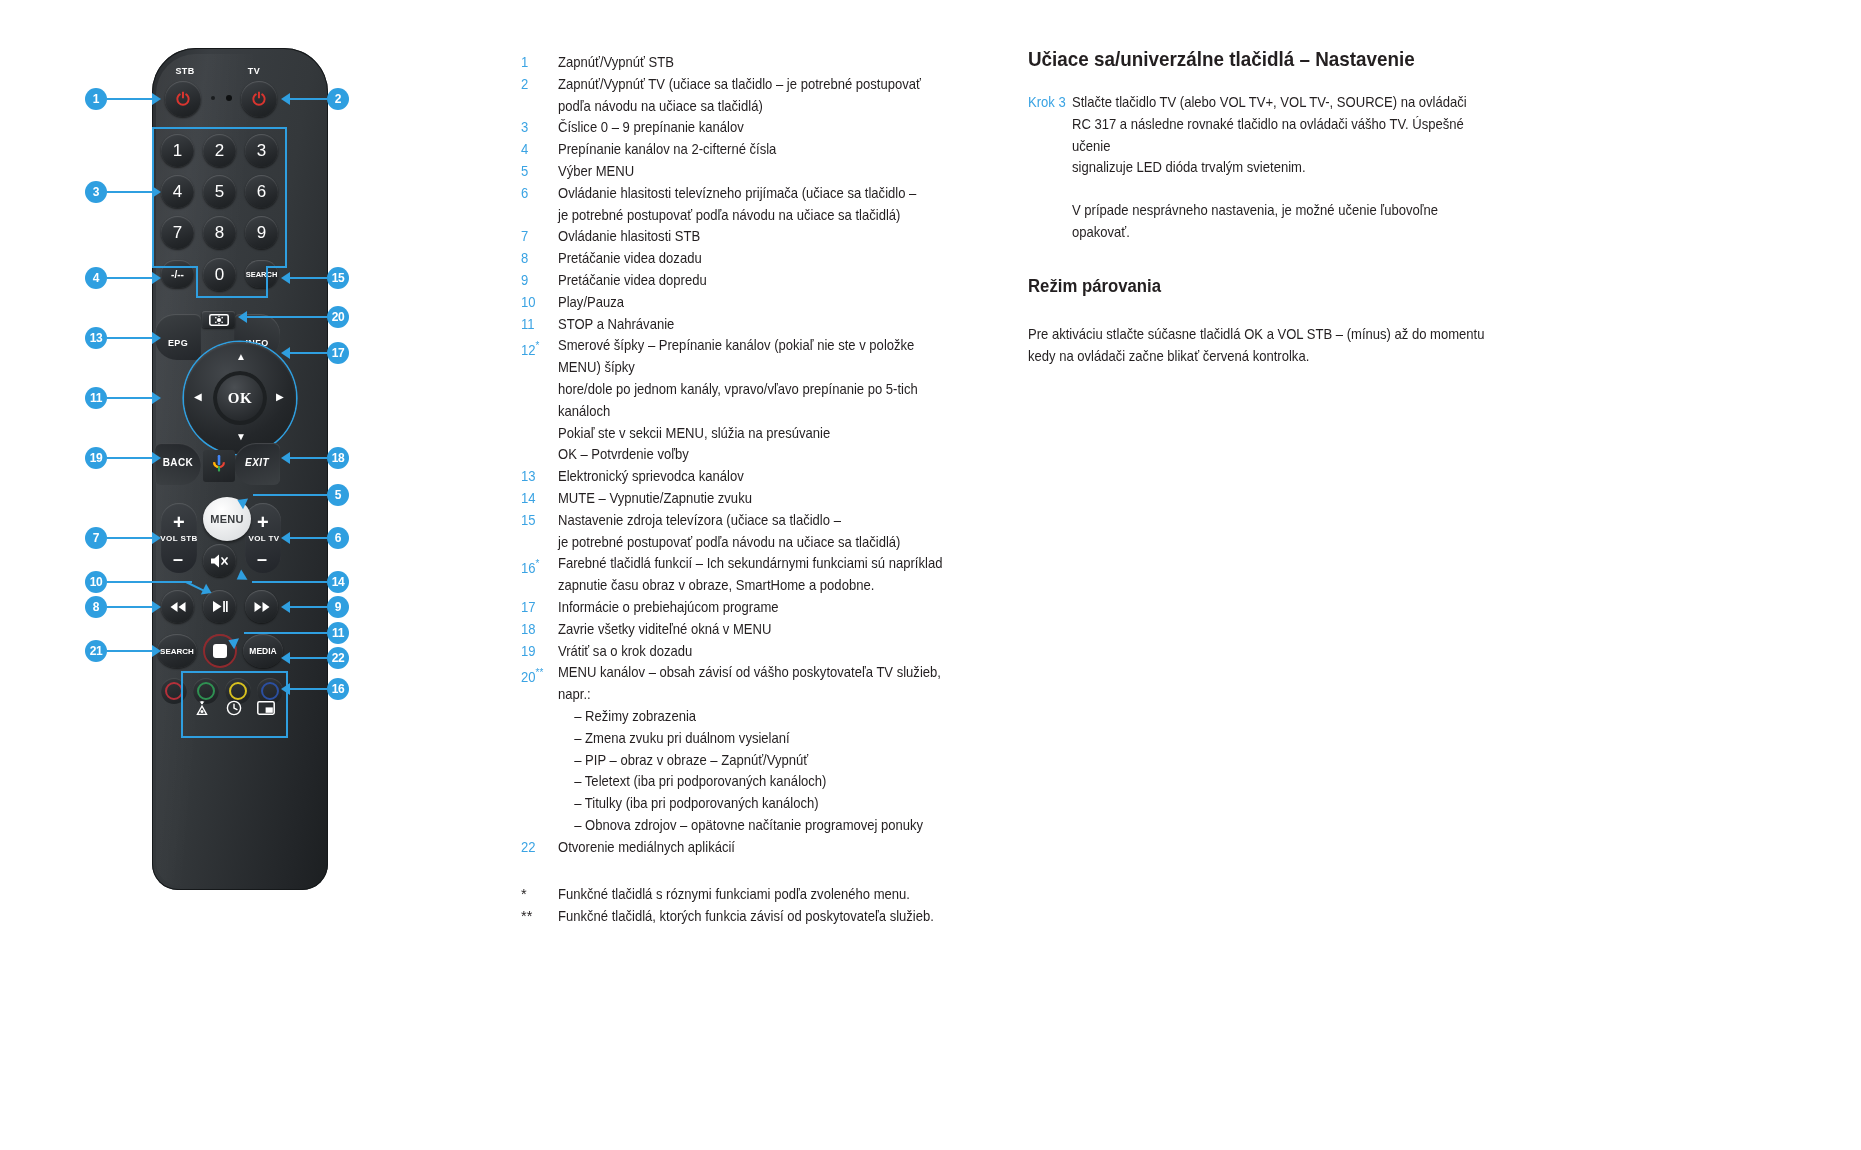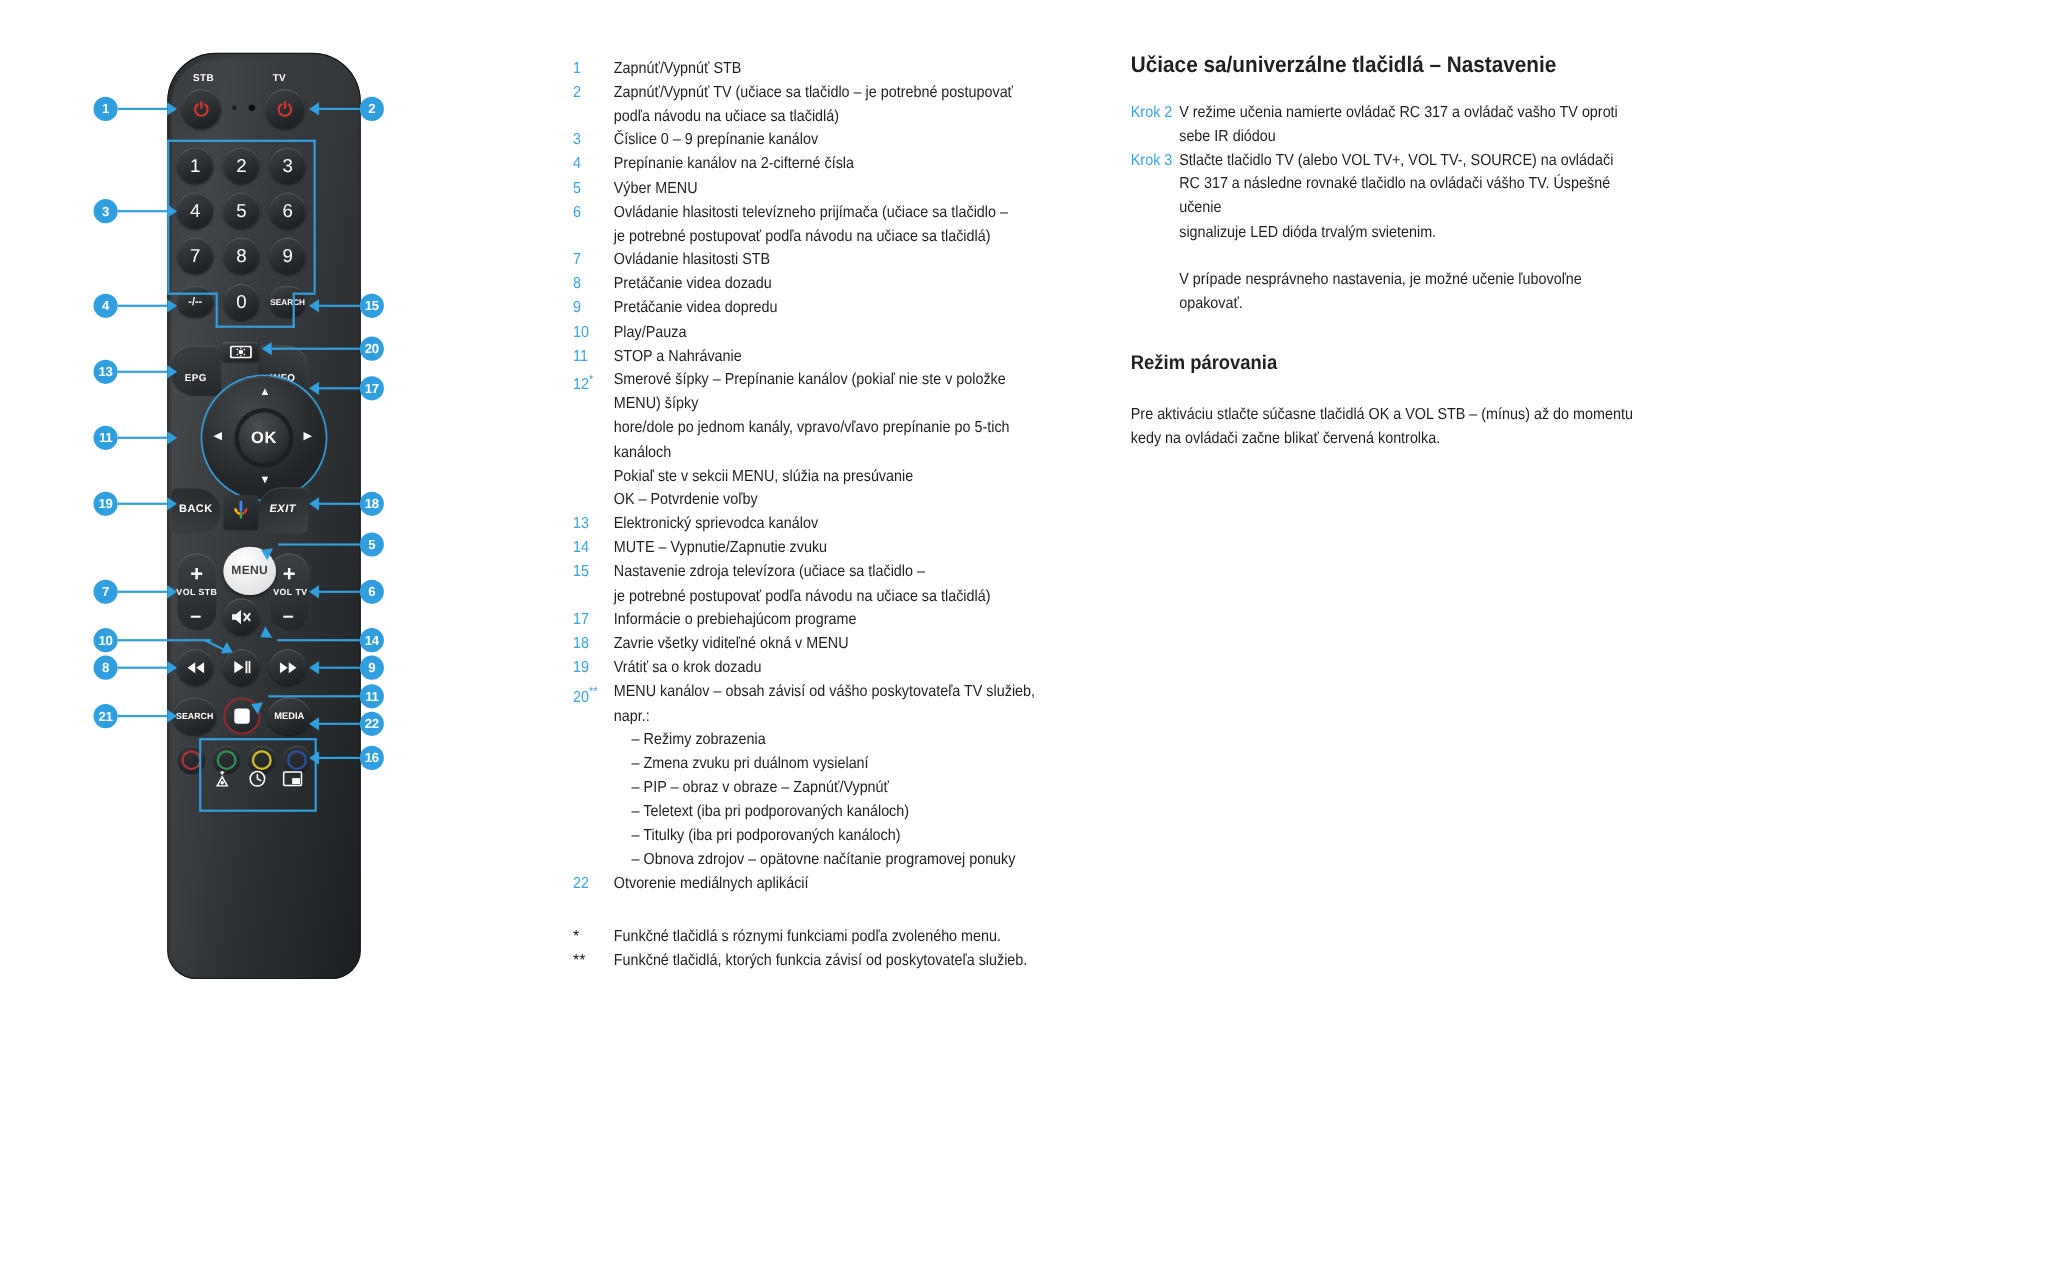--- a/index.html
+++ b/index.html
@@ -82,21 +82,21 @@
   .dpad-ring {
     position:absolute; width:112px; height:112px; border-radius:50%;
     background:radial-gradient(circle at 38% 28%,#43474b,#24272a 62%,#1a1d1f);
     box-shadow:0 0 0 1.6px #2f9fe0, inset 0 1px 2px rgba(255,255,255,.12);
   }
   .dpad-hub {
     position:absolute; width:54px; height:54px; border-radius:50%;
     background:radial-gradient(circle at 40% 30%,#4a4e52,#25282b 70%,#15181a);
     box-shadow:inset 0 0 0 4px #1d2022, inset 0 2px 3px rgba(255,255,255,.18);
     display:flex; align-items:center; justify-content:center;
-    color:#fff; font-size:15px; font-weight:bold; letter-spacing:.5px;
+    color:#fff; font-size:15px; font-weight:bold; letter-spacing:.5px;font-family:Liberation Serif, serif;
   }
   .arrow { position:absolute; color:#fff; font-size:10px; line-height:1; }
 
   .menu-btn {
     position:absolute; width:48px; height:44px;
     background:radial-gradient(circle at 38% 30%,#ffffff,#e2e4e6 70%,#cfd2d5);
     border-radius:50%;
     display:flex; align-items:center; justify-content:center;
     color:#3a3d40; font-size:11px; font-weight:bold; letter-spacing:.3px;
     box-shadow:0 2px 3px rgba(0,0,0,.45);
@@ -538,20 +538,27 @@
         </div>
       </div>
       <div class="li">
         <div class="li-num">15</div>
         <div class="li-txt">
           <div>Nastavenie zdroja televízora (učiace sa tlačidlo –</div>
           <div>je potrebné postupovať podľa návodu na učiace sa tlačidlá)</div>
         </div>
       </div>
       <div class="li">
+        <div class="li-num">16<sup>*</sup></div>
+        <div class="li-txt">
+          <div>Farebné tlačidlá funkcií – Ich sekundárnymi funkciami sú napríklad</div>
+          <div>zapnutie času obraz v obraze, SmartHome a podobne.</div>
+        </div>
+      </div>
+      <div class="li">
         <div class="li-num">17</div>
         <div class="li-txt">
           <div>Informácie o prebiehajúcom programe</div>
         </div>
       </div>
       <div class="li">
         <div class="li-num">18</div>
         <div class="li-txt">
           <div>Zavrie všetky viditeľné okná v MENU</div>
         </div>
@@ -591,27 +598,20 @@
         <div class="fn">**</div>
         <div class="li-txt">Funkčné tlačidlá, ktorých funkcia závisí od poskytovateľa služieb.</div>
       </div>
     </div>
 </div>
 
 <div id="right-col" class="txt">
   <div class="h1">Učiace sa/univerzálne tlačidlá – Nastavenie</div>
   <div id="steps">
       <div class="step">
-        <div class="step-k">Krok 2</div>
-        <div class="step-t">
-          <div class="cont">V režime učenia namierte ovládač RC 317 a ovládač vašho TV oproti</div>
-          <div class="cont">sebe IR diódou</div>
-        </div>
-      </div>
-      <div class="step">
         <div class="step-k">Krok 3</div>
         <div class="step-t">
           <div class="cont">Stlačte tlačidlo TV (alebo VOL TV+, VOL TV-, SOURCE) na ovládači</div>
           <div class="cont">RC 317 a následne rovnaké tlačidlo na ovládači vášho TV. Úspešné učenie</div>
           <div class="cont">signalizuje LED dióda trvalým svietenim.</div>
           <div class="cont" style="margin-top: 21px;">V prípade nesprávneho nastavenia, je možné učenie ľubovoľne opakovať.</div>
         </div>
       </div>
     </div>
 

